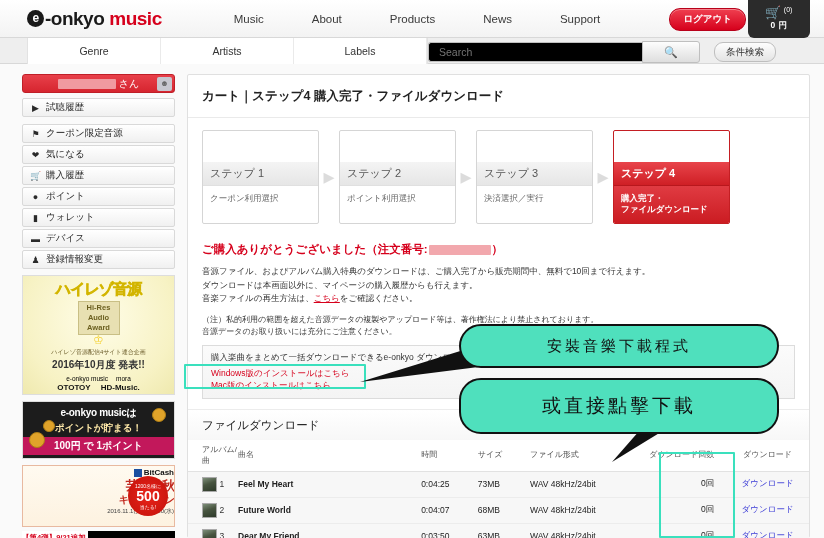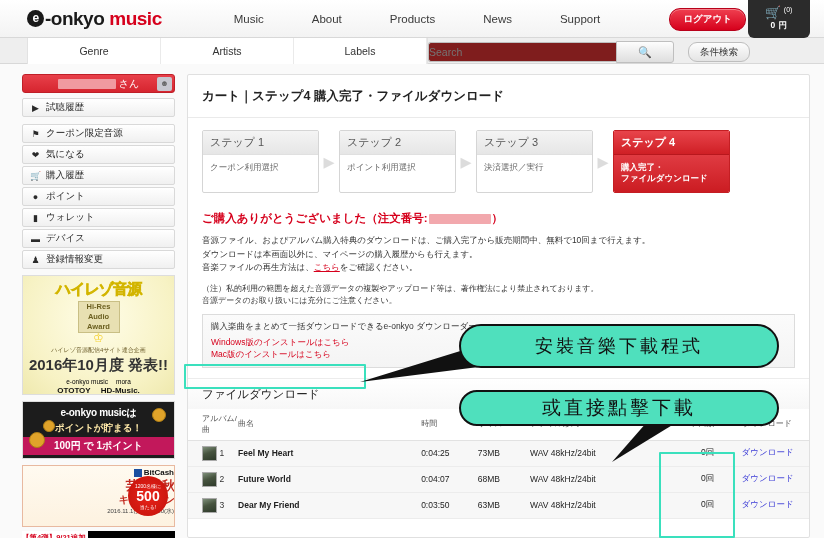--- a/index.html
+++ b/index.html
@@ -80,24 +80,24 @@
   .subnav-tabs a {
     width: 133px; text-align:center; line-height:26px;
     font-size:10.5px; color:#333; text-decoration:none;
     border-right:1px solid #eaeaea;
   }
   .search-wrap {
     position:absolute; left:428px; top:3px;
     display:flex; align-items:center; gap:0;
   }
   .search-input {
-    width:188px; height:20px; border:1px solid #bfbfbf;
+    width:214px; height:20px; border:1px solid #bfbfbf;
     border-right:none; border-radius:3px 0 0 3px;
-    font-size:10.5px; padding:0 0; color:#8d8d8d;
-    background:#7f1d1d; outline:none;
+    font-size:10.5px; padding:0 10px; color:#8d8d8d;
+    background:#000000; outline:none;
     font-family:"Liberation Sans", sans-serif;
   }
   .search-btn {
     width:58px; height:22px;
     background:linear-gradient(#fdfdfd,#dedede);
     border:1px solid #bfbfbf; border-radius:0 3px 3px 0;
     font-size:11px; cursor:pointer; color:#444;
   }
   .adv-btn {
     margin-left:14px; height:20px; padding:0 11px;
@@ -152,21 +152,21 @@
   .hires-title { font-size:15px; font-weight:bold; color:#f2e23c;
                  -webkit-text-stroke:0.6px #d2b400; letter-spacing:-1px; }
   .hires-award {
     margin-top:2px; width:42px; height:34px; background:#e8e0b2;
     border:1px solid #c9bf85; color:#6b5f20; font-size:7.5px;
     font-weight:bold; line-height:10px; display:flex;
     flex-direction:column; align-items:center; justify-content:center;
   }
   .hires-crown { font-size:12px; color:#f5d33c; margin-top:-2px; }
   .hires-sub { font-size:6px; color:#6b5c2a; margin-top:1px; }
-  .hires-date { font-size:15px; font-weight:bold; color:#333; margin-top:1px; }
+  .hires-date { font-size:10px; font-weight:bold; color:#333; margin-top:1px; }
   .hires-logos { display:flex; gap:8px; margin-top:3px; font-size:6.5px; }
   .hires-logos2 { display:flex; gap:10px; margin-top:1px;
                   font-size:8px; font-weight:bold; color:#111; }
 
   .banner-point {
     height:58px; background:#1c1c1c; color:#fff;
     display:flex; flex-direction:column; align-items:center;
     justify-content:center; gap:2px; position:relative; overflow:hidden;
   }
   .bp-l1 { font-size:10px; font-weight:bold; letter-spacing:-0.3px;}
@@ -222,20 +222,21 @@
   
   .steps { display:flex; align-items:stretch; padding:12px 14px 10px 14px; }
   .step {
     width:117px; border:1px solid #d5d5d5; border-radius:2px;
     overflow:hidden; background:#fff;
   }
   .step-h {
     background:linear-gradient(#f4f4f4,#e6e6e6);
     font-size:11px; color:#555; padding:4px 7px;
     border-bottom:1px solid #e0e0e0;
+    margin-top:31px;
   }
   .step-b { font-size:8.5px; color:#666; padding:7px 7px 8px 7px; line-height:11px; }
   .step.active { border-color:#c41e23; }
   .step.active .step-h {
     background:linear-gradient(#e8444b,#cf1f25); color:#fff; font-weight:bold;
     border-bottom:1px solid #b8171d;
   }
   .step.active .step-b {
     background:linear-gradient(#e03b42,#cb1c22); color:#fff; font-weight:bold;
   }
@@ -307,22 +308,22 @@
   .td-dl a { color:#3b3bd6; text-decoration:none; font-size:8.5px; }
 
   
   .bubble {
     position:absolute; background:#4fe0bd; border:2px solid #111;
     border-radius:22px; color:#111;
     display:flex; align-items:center; justify-content:center;
     font-family:"DejaVu Sans", sans-serif;
     letter-spacing:3px;
   }
-  #bubble1 { left:459px; top:324px; width:320px; height:44px; font-size:18px; }
-  #bubble2 { left:459px; top:390px; width:320px; height:36px; font-size:19px; }
+  #bubble1 { left:459px; top:324px; width:320px; height:44px; font-size:15px; }
+  #bubble2 { left:459px; top:378px; width:320px; height:56px; font-size:19px; }
   .arrow { position:absolute; pointer-events:none; }
 
   .watermark {
     position:absolute; right:4px; bottom:80px;
     font-size:30px; color:rgba(0,0,0,0.045); font-weight:bold;
     transform:rotate(-90deg); transform-origin:right bottom;
     letter-spacing:6px; pointer-events:none;
   }
 </style>
 </head>

